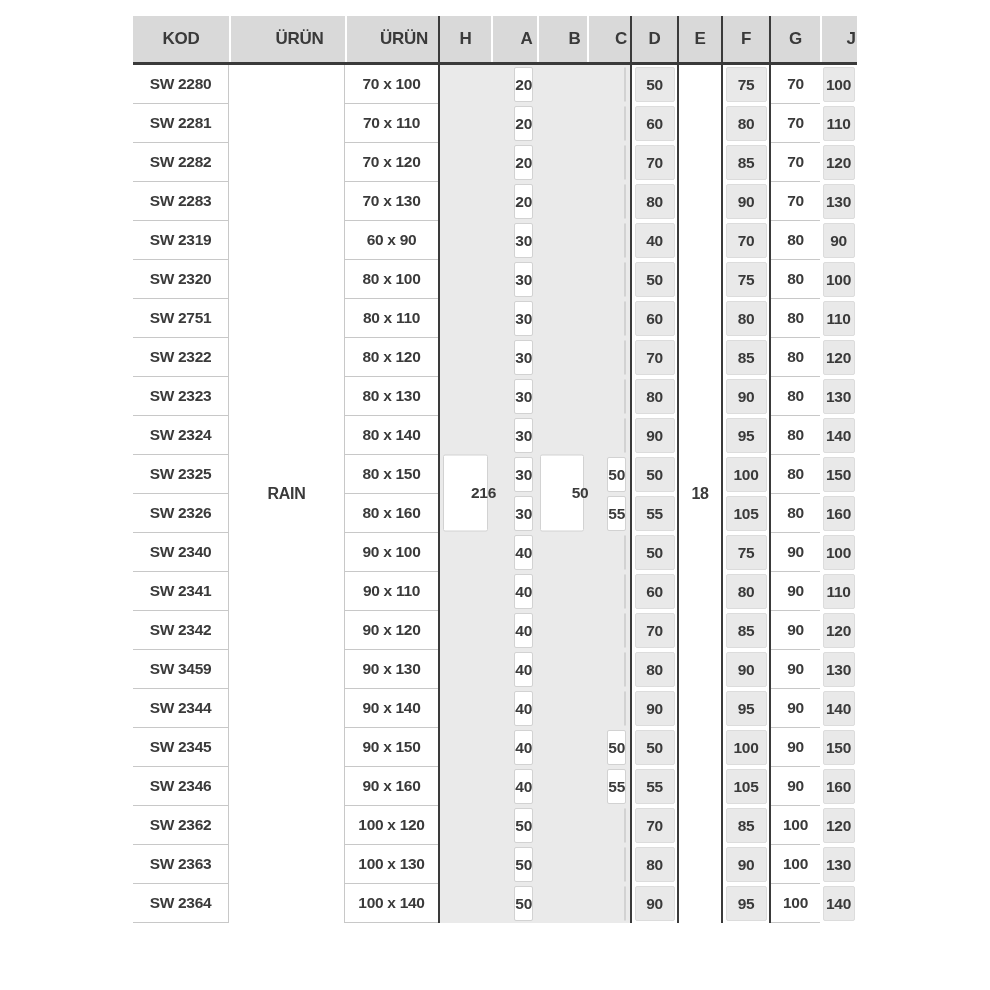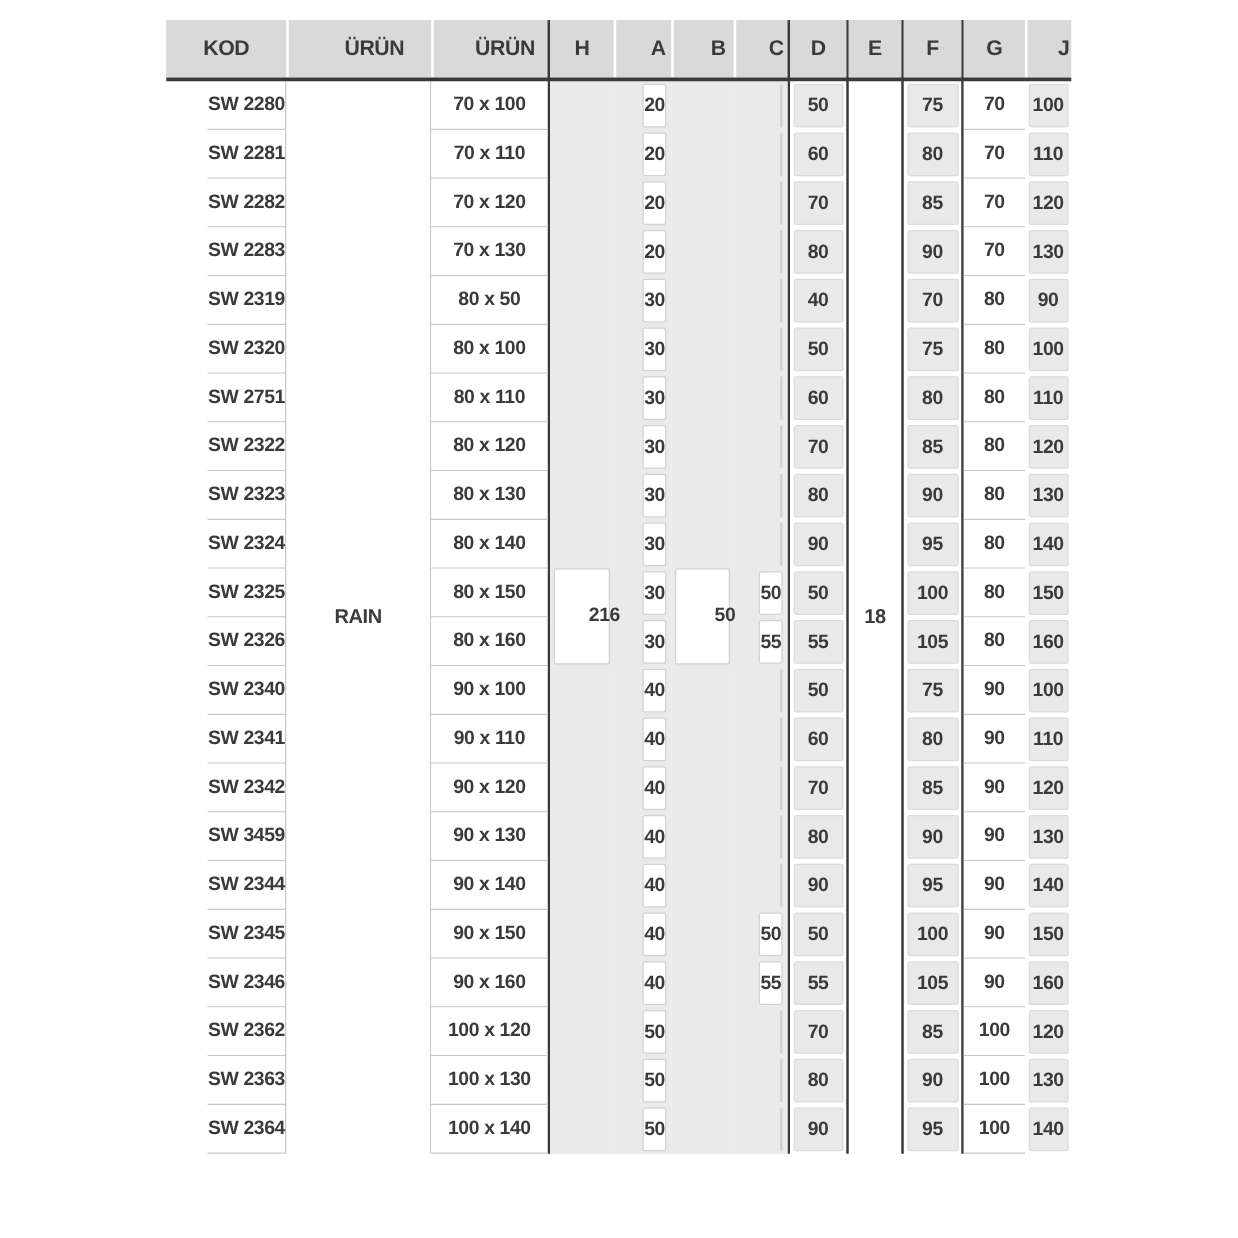--- a/index.html
+++ b/index.html
@@ -45,21 +45,21 @@
   }
   .gap-left .hcell{border-left:2px solid #ffffff;padding-left:23px;}
   
   .cbody{
     flex:1;display:flex;flex-direction:column;
     padding-top:3px;position:relative;min-height:0;
   }
   .cbody.graycol{background:var(--col-gray);align-items:flex-end;}
   .cbody.centered{display:flex;align-items:center;justify-content:center;
     font-weight:700;font-size:16px;letter-spacing:-0.3px;}
-  .col-kod .cbody{border-right:1px solid var(--lb);align-items:flex-end;}
+  .col-kod .cbody{border-right:1px solid var(--lb);}
   .col-urun .cbody{border-right:1px solid var(--lb);}
   
   .cell{
     flex:0 0 39px;height:39px;
     display:flex;align-items:center;justify-content:center;
     font-weight:700;font-size:15.5px;letter-spacing:-0.3px;
     color:var(--text);
   }
   .linecell{background:#ffffff;border-bottom:1px solid var(--lb);}
   .box,.block{padding:2px 4px;}
@@ -123,21 +123,21 @@
     </div>
   </div>
 
   <div class="col col-olcu gap-left">
     <div class="hcell">ÜRÜN</div>
     <div class="cbody cells">
         <div class="cell linecell">70 x 100</div>
         <div class="cell linecell">70 x 110</div>
         <div class="cell linecell">70 x 120</div>
         <div class="cell linecell">70 x 130</div>
-        <div class="cell linecell">80 x 50</div>
+        <div class="cell linecell">60 x 90</div>
         <div class="cell linecell">80 x 100</div>
         <div class="cell linecell">80 x 110</div>
         <div class="cell linecell">80 x 120</div>
         <div class="cell linecell">80 x 130</div>
         <div class="cell linecell">80 x 140</div>
         <div class="cell linecell">80 x 150</div>
         <div class="cell linecell">80 x 160</div>
         <div class="cell linecell">90 x 100</div>
         <div class="cell linecell">90 x 110</div>
         <div class="cell linecell">90 x 120</div>

